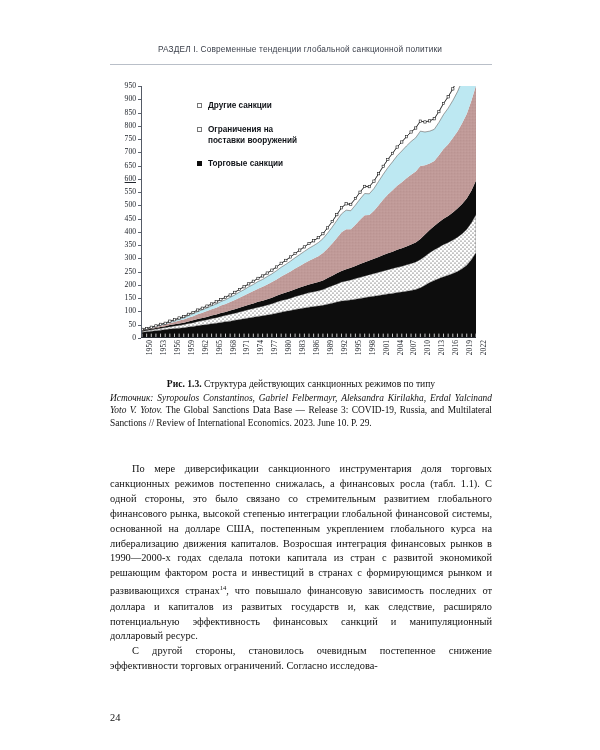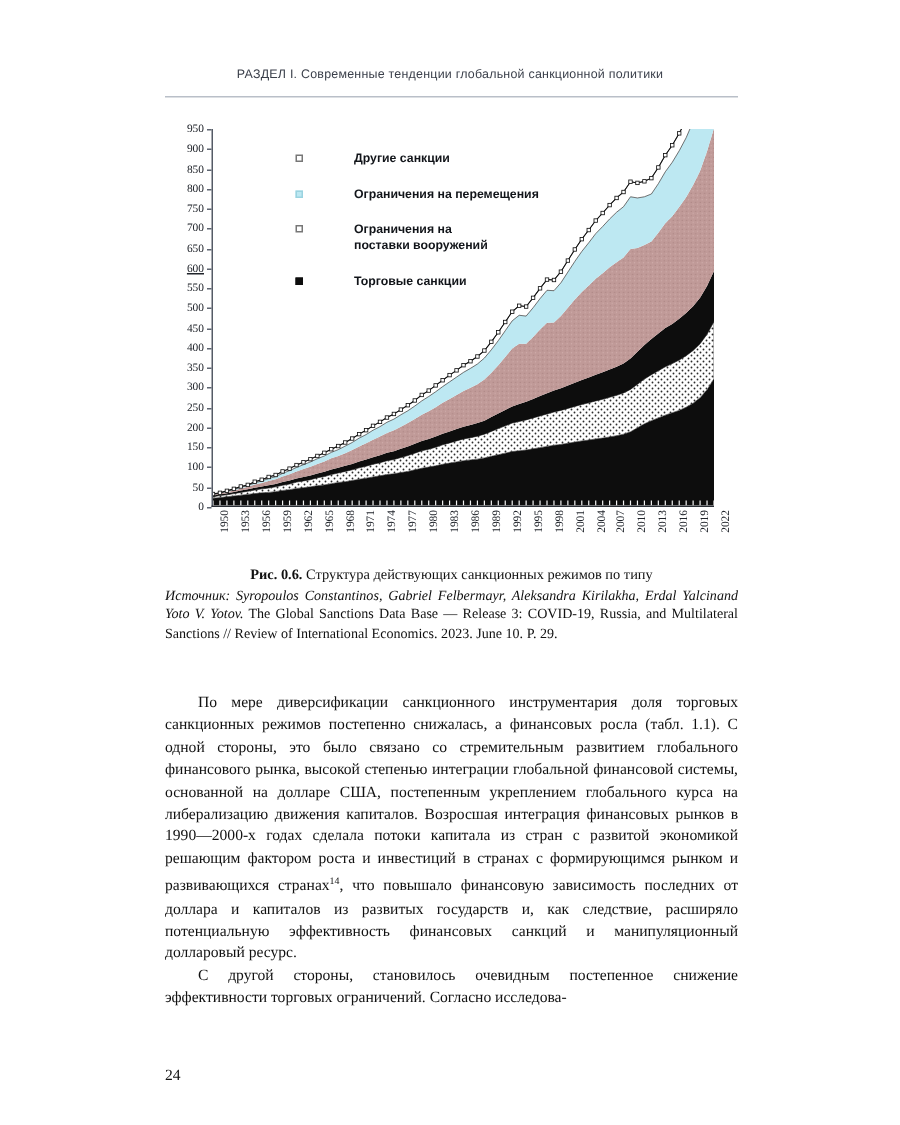--- a/index.html
+++ b/index.html
@@ -117,21 +117,20 @@
   .legend {
     position: absolute;
     left: 56px;
     top: 14px;
     width: 210px;
   }
   .legend-row {
     display: flex;
     align-items: flex-start;
     margin-bottom: 12.5px;
-    gap: 28px;
   }
   .legend-swatch {
     width: 5px;
     height: 5px;
     margin-top: 3px;
     margin-right: 6px;
     flex: 0 0 5px;
     border: 0.5px solid #4a4a4a;
     box-sizing: border-box;
   }
@@ -436,24 +435,20 @@
           <line x1="329.36" y1="251" x2="329.36" y2="247.6" stroke="#f4f4f4" stroke-width="0.8"></line>
           <line x1="334.00" y1="251" x2="334.00" y2="247.6" stroke="#f4f4f4" stroke-width="0.8"></line>
         </svg>
 
       <div class="legend">
           <div class="legend-row">
             <span class="legend-swatch" style="background: rgb(255, 255, 255); border: 0.5px solid rgb(119, 119, 119);"></span>
             <span class="legend-label">Другие санкции</span>
           </div>
           <div class="legend-row">
-            <span class="legend-swatch" style="background: rgb(189, 232, 242); border: 0.5px solid rgb(154, 211, 224);"></span>
-            <span class="legend-label">Ограничения на перемещения</span>
-          </div>
-          <div class="legend-row">
             <span class="legend-swatch" style="background: rgb(255, 255, 255); border: 0.5px solid rgb(119, 119, 119);"></span>
             <span class="legend-label">Ограничения на
 поставки вооружений</span>
           </div>
           <div class="legend-row">
             <span class="legend-swatch" style="background: rgb(13, 13, 13); border: 0.5px solid rgb(13, 13, 13);"></span>
             <span class="legend-label">Торговые санкции</span>
           </div>
         </div>
     </div>
@@ -482,21 +477,21 @@
         <div class="xtick" style="left: 282.333px;">2010</div>
         <div class="xtick" style="left: 296.25px;">2013</div>
         <div class="xtick" style="left: 310.167px;">2016</div>
         <div class="xtick" style="left: 324.083px;">2019</div>
         <div class="xtick" style="left: 338px;">2022</div>
       </div>
   </div>
 </div>
 
 <div class="fig-caption">
-  <b>Рис. 0.6.</b><span> Структура действующих санкционных режимов по типу</span>
+  <b>Рис. 1.3.</b><span> Структура действующих санкционных режимов по типу</span>
 </div>
 
 <div class="source">
   <i>Источник:</i><i> Syropoulos Constantinos, Gabriel Felbermayr, Aleksandra Kirilakha, Erdal Yalcinand Yoto V. Yotov.</i><span> The Global Sanctions Data Base — Release 3: COVID-19, Russia, and Multilateral Sanctions // Review of International Economics. 2023. June 10. P. 29.</span>
 </div>
 
 <div class="body-text">
   <p class="para"><span>По мере диверсификации санкционного инструментария доля тор­говых санкционных режимов постепенно снижалась, а финансовых росла (табл. 1.1). С одной стороны, это было связано со стремитель­ным развитием глобального финансового рынка, высокой степенью интеграции глобальной финансовой системы, основанной на долларе США, постепенным укреплением глобального курса на либерализа­цию движения капиталов. Возросшая интеграция финансовых рынков в 1990—2000-х годах сделала потоки капитала из стран с развитой эко­номикой решающим фактором роста и инвестиций в странах с фор­мирующимся рынком и развивающихся странах</span><sup>14</sup><span>, что повышало фи­нансовую зависимость последних от доллара и капиталов из развитых государств и, как следствие, расширяло потенциальную эффектив­ность финансовых санкций и манипуляционный долларовый ресурс.</span></p>
   <p class="para">С другой стороны, становилось очевидным постепенное сни­жение эффективности торговых ограничений. Согласно исследова-</p>
 </div>

